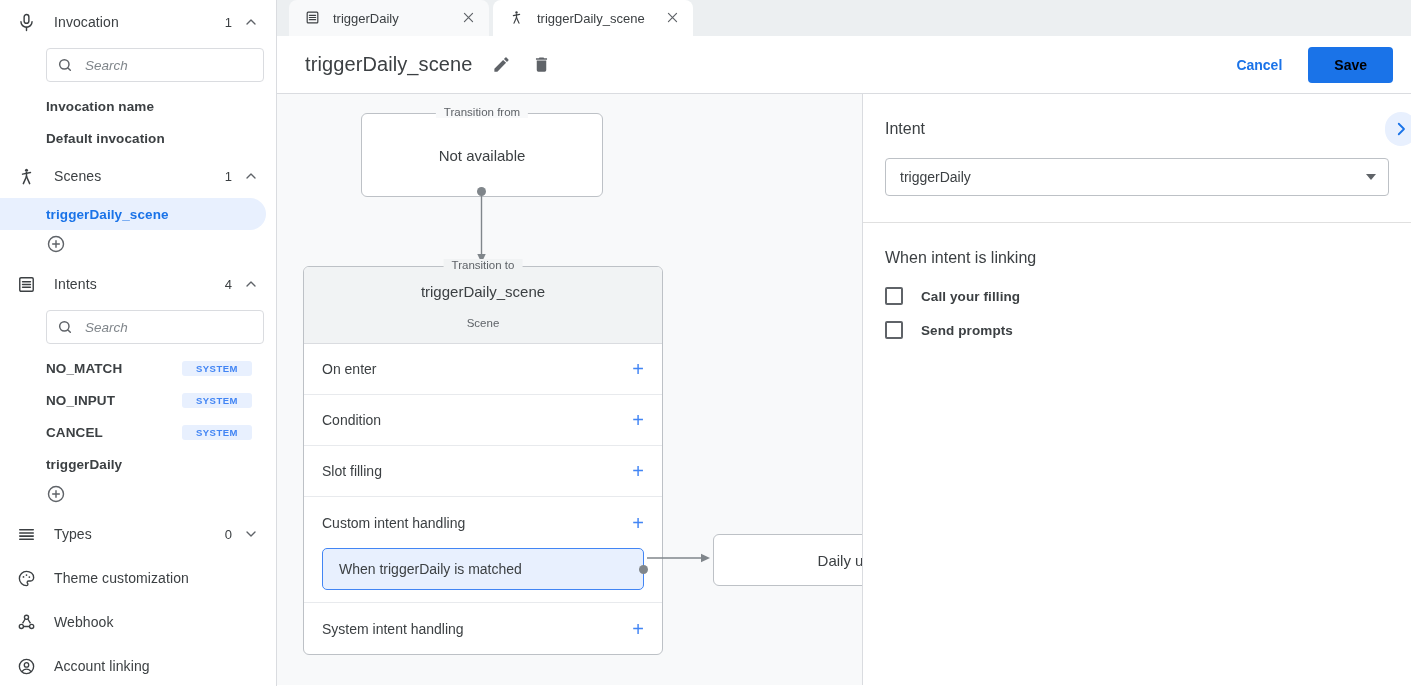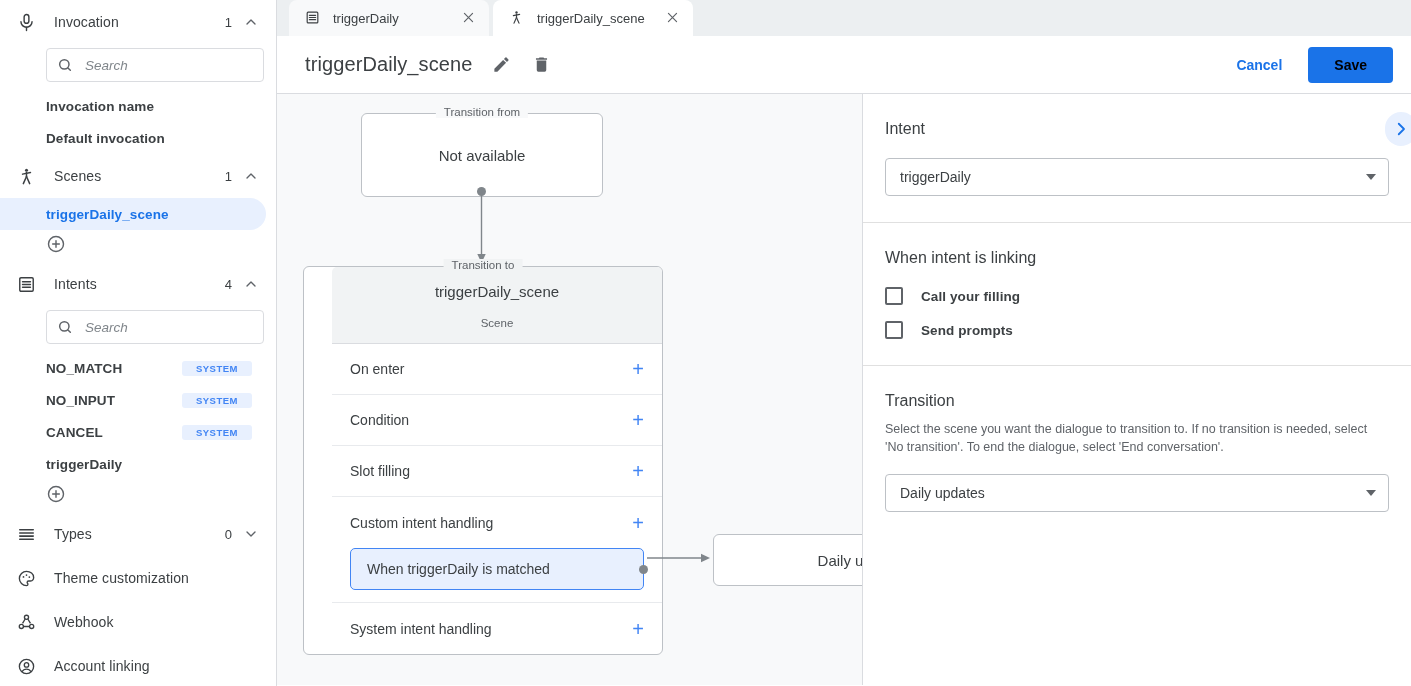--- a/index.html
+++ b/index.html
@@ -162,21 +162,21 @@
   .legend-on-card { background: #f1f3f4; }
 
   #card-from { left: 84px; top: 19px; width: 242px; height: 84px; }
   #card-from .card-body {
     height: 100%; display: flex; align-items: center; justify-content: center;
     font-size: 15px; color: #3c4043;
   }
 
   #card-scene {
     left: 26px; top: 172px; width: 360px;
-    border-radius: 6px; background: #fff; overflow: visible; padding-left: 28px;
+    border-radius: 6px; background: #fff; overflow: visible;
   }
   .scene-head {
     background: #f1f3f4;
     border-radius: 5px 5px 0 0;
     padding: 16px 0 14px;
     text-align: center;
     border-bottom: 1px solid #dadce0;
   }
   .scene-head .sh-title { font-size: 15px; color: #3c4043; }
   .scene-head .sh-sub { font-size: 11.5px; color: #5f6368; margin-top: 17px; }
@@ -241,21 +241,21 @@
     cursor: pointer; background:#fff;
   }
   .select-box .sv { flex: 1 1 auto; }
   .caret-down {
     width: 0; height: 0;
     border-left: 5px solid transparent;
     border-right: 5px solid transparent;
     border-top: 6px solid #5f6368;
   }
   .cbrow { display: flex; align-items: center; margin-bottom: 16px; }
-  .cbrow:last-child { margin-bottom: 0; }
+  .cbrow:last-child { margin-bottom: 16px; }
   .cbox {
     width: 18px; height: 18px;
     border: 2px solid #5f6368;
     border-radius: 2px;
     margin-right: 18px;
     flex: 0 0 18px;
     cursor: pointer;
     background: #fff;
   }
   .cblabel { font-size: 13.5px; font-weight: bold; color: #3c4043; letter-spacing:.1px;}
@@ -592,26 +592,18 @@
           <div class="cbrow">
             <span class="cbox"></span>
             <span class="cblabel">Call your filling</span>
           </div>
           <div class="cbrow">
             <span class="cbox"></span>
             <span class="cblabel">Send prompts</span>
           </div>
         </div>
 
-        <div class="rsection">
-          <div class="rtitle">Transition</div>
-          <div class="rdesc">Select the scene you want the dialogue to transition to. If no transition is needed, select 'No transition'. To end the dialogue, select 'End conversation'.</div>
-          <div class="select-box">
-            <span class="sv">Daily updates</span>
-            <span class="caret-down"></span>
-          </div>
-        </div>
 
       </div>
 
     </div>
   </div>
 </div>
 
 </body></html>

